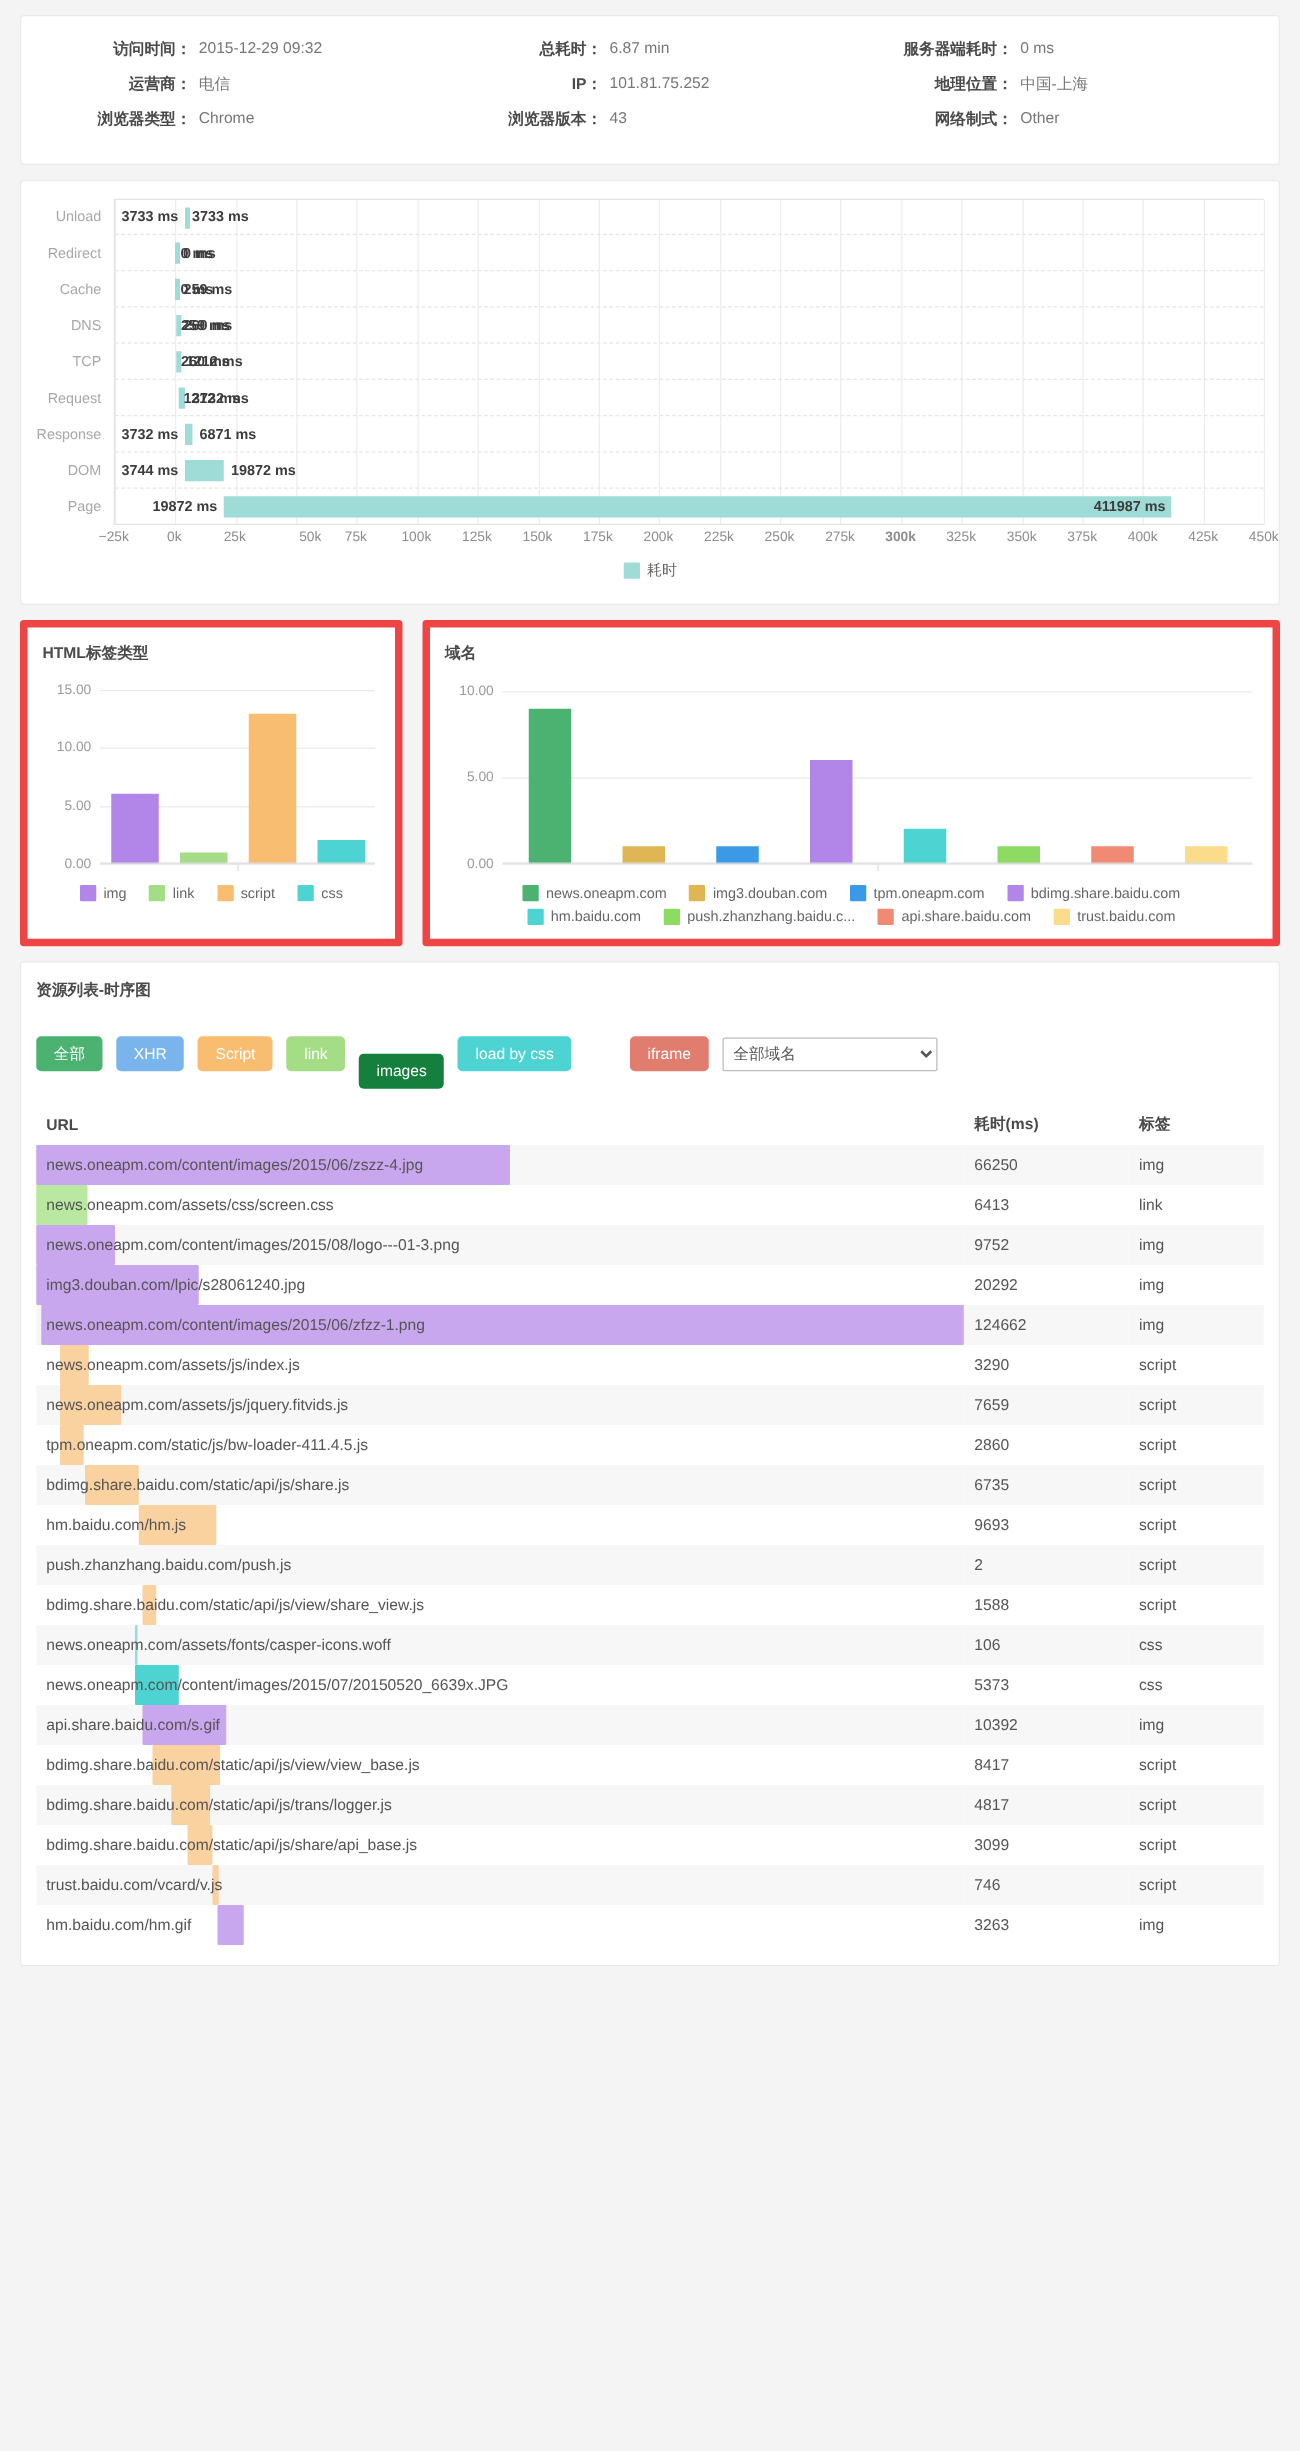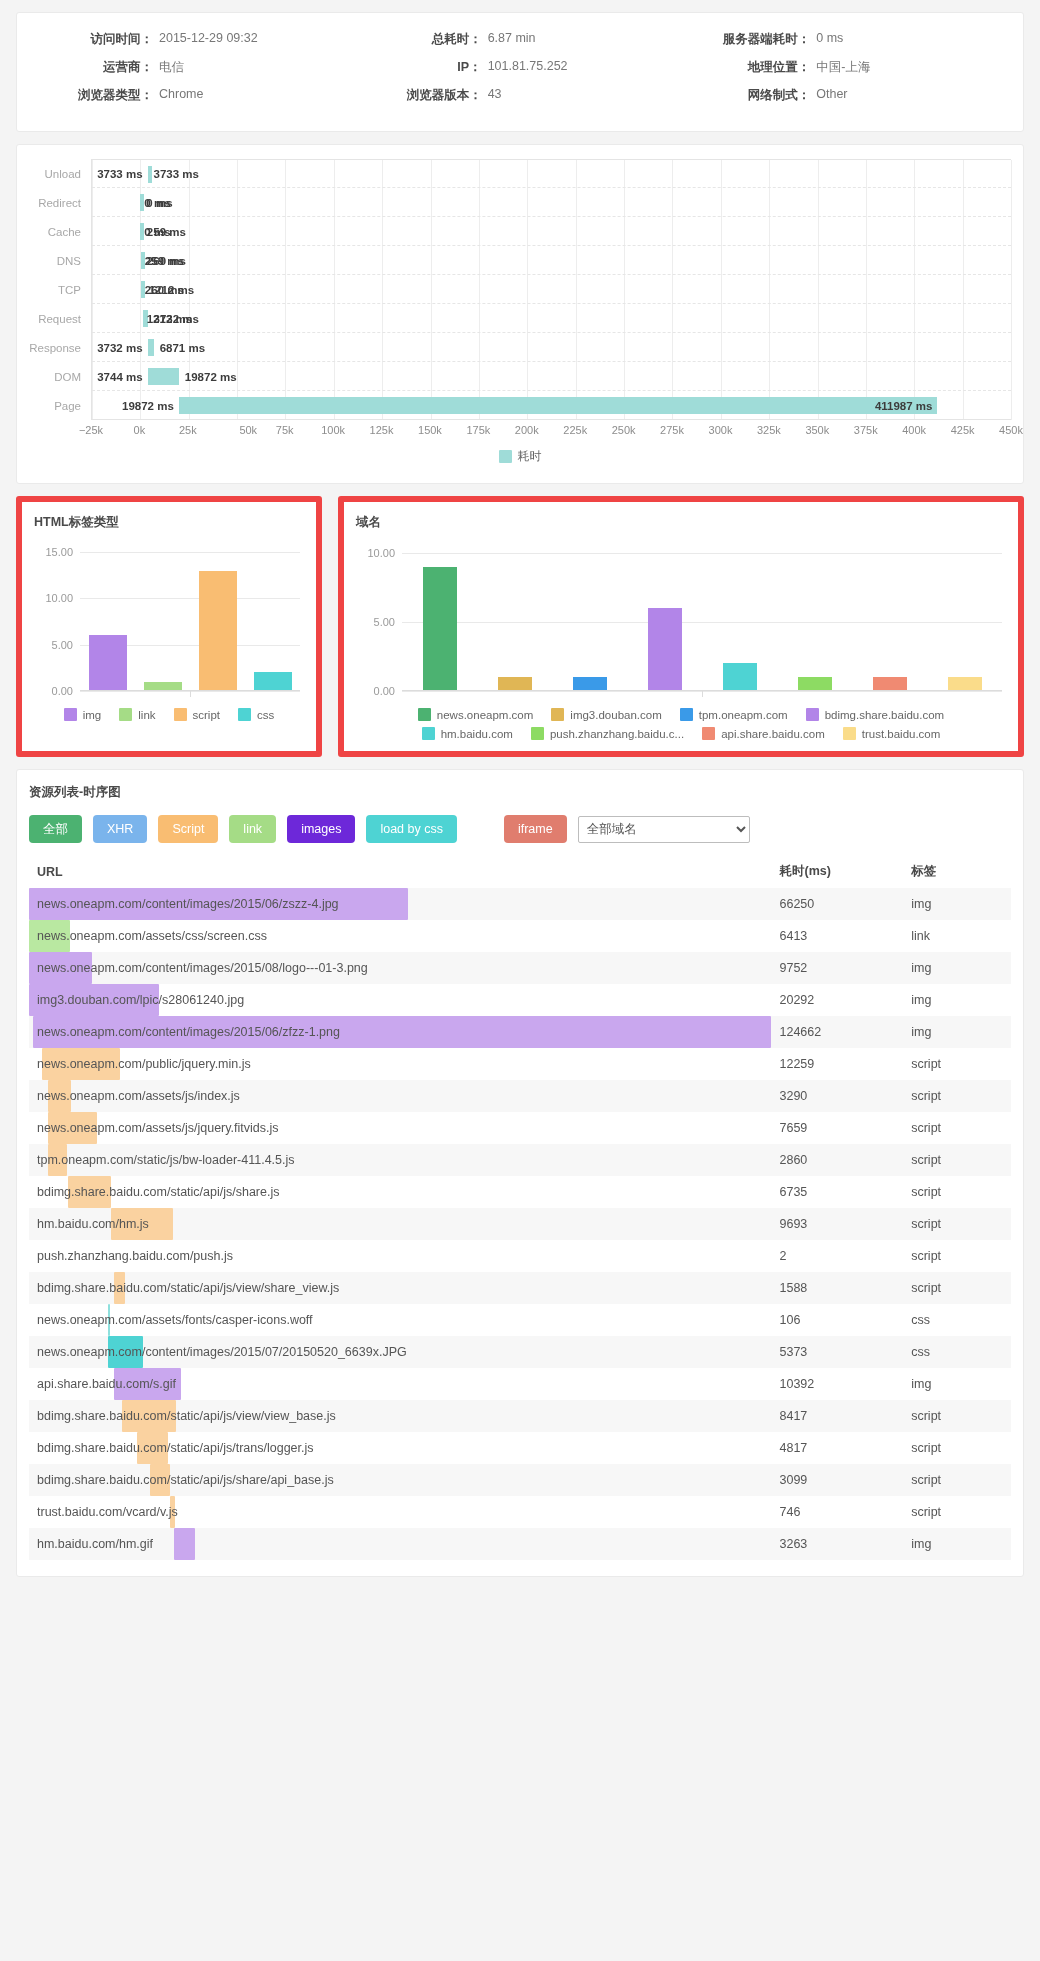--- a/index.html
+++ b/index.html
@@ -480,21 +480,21 @@
           <span style="left: 15.7895%; margin-left: 12px;">50k</span>
           <span style="left: 21.0526%;">75k</span>
           <span style="left: 26.3158%;">100k</span>
           <span style="left: 31.5789%;">125k</span>
           <span style="left: 36.8421%;">150k</span>
           <span style="left: 42.1053%;">175k</span>
           <span style="left: 47.3684%;">200k</span>
           <span style="left: 52.6316%;">225k</span>
           <span style="left: 57.8947%;">250k</span>
           <span style="left: 63.1579%;">275k</span>
-          <span style="left: 68.4211%;">300k</span>
+          <span style="left: 68.4211%; font-weight: bold;">300k</span>
           <span style="left: 73.6842%;">325k</span>
           <span style="left: 78.9474%;">350k</span>
           <span style="left: 84.2105%;">375k</span>
           <span style="left: 89.4737%;">400k</span>
           <span style="left: 94.7368%;">425k</span>
           <span style="left: 100%;">450k</span>
         </div>
       <div class="wf-legend">
         <i></i>
         <span>耗时</span>
@@ -626,21 +626,21 @@
   </div>
 
   <div class="card">
     <div class="res">
       <div class="res-title">资源列表-时序图</div>
       <div class="filters" id="filters">
           <button class="fbtn" style="background: rgb(76, 178, 113);">全部</button>
           <button class="fbtn" style="background: rgb(122, 180, 236);">XHR</button>
           <button class="fbtn" style="background: rgb(249, 189, 114);">Script</button>
           <button class="fbtn" style="background: rgb(165, 220, 134);">link</button>
-          <button class="fbtn" style="background: #6d28d9;">images</button>
+          <button class="fbtn" style="background: #15803d; margin-top: 28px;">images</button>
           <button class="fbtn" style="background: rgb(78, 211, 211);">load by css</button>
           <button class="fbtn" style="background: rgb(224, 125, 110); margin-left: 36px;">iframe</button>
           <select class="dsel"><option>全部域名</option></select>
         </div>
       <table class="rt">
         <thead>
           <tr>
             <th class="url">URL</th>
             <th class="ms">耗时(ms)</th>
             <th class="tag">标签</th>
@@ -666,25 +666,20 @@
               <td class="url"><div class="seg" style="left: 0%; width: 17.5%; background: rgb(201, 167, 238);"></div><span class="u">img3.douban.com/lpic/s28061240.jpg</span></td>
               <td class="ms">20292</td>
               <td class="tag">img</td>
             </tr>
             <tr>
               <td class="url"><div class="seg" style="left: 0.5%; width: 99.5%; background: rgb(201, 167, 238);"></div><span class="u">news.oneapm.com/content/images/2015/06/zfzz-1.png</span></td>
               <td class="ms">124662</td>
               <td class="tag">img</td>
             </tr>
             <tr>
-              <td class="url"><div class="seg" style="left: 1.8%; width: 10.5%; background: rgb(250, 210, 160);"></div><span class="u">news.oneapm.com/public/jquery.min.js</span></td>
-              <td class="ms">12259</td>
-              <td class="tag">script</td>
-            </tr>
-            <tr>
               <td class="url"><div class="seg" style="left: 2.6%; width: 3%; background: rgb(250, 210, 160);"></div><span class="u">news.oneapm.com/assets/js/index.js</span></td>
               <td class="ms">3290</td>
               <td class="tag">script</td>
             </tr>
             <tr>
               <td class="url"><div class="seg" style="left: 2.6%; width: 6.6%; background: rgb(250, 210, 160);"></div><span class="u">news.oneapm.com/assets/js/jquery.fitvids.js</span></td>
               <td class="ms">7659</td>
               <td class="tag">script</td>
             </tr>
             <tr>

